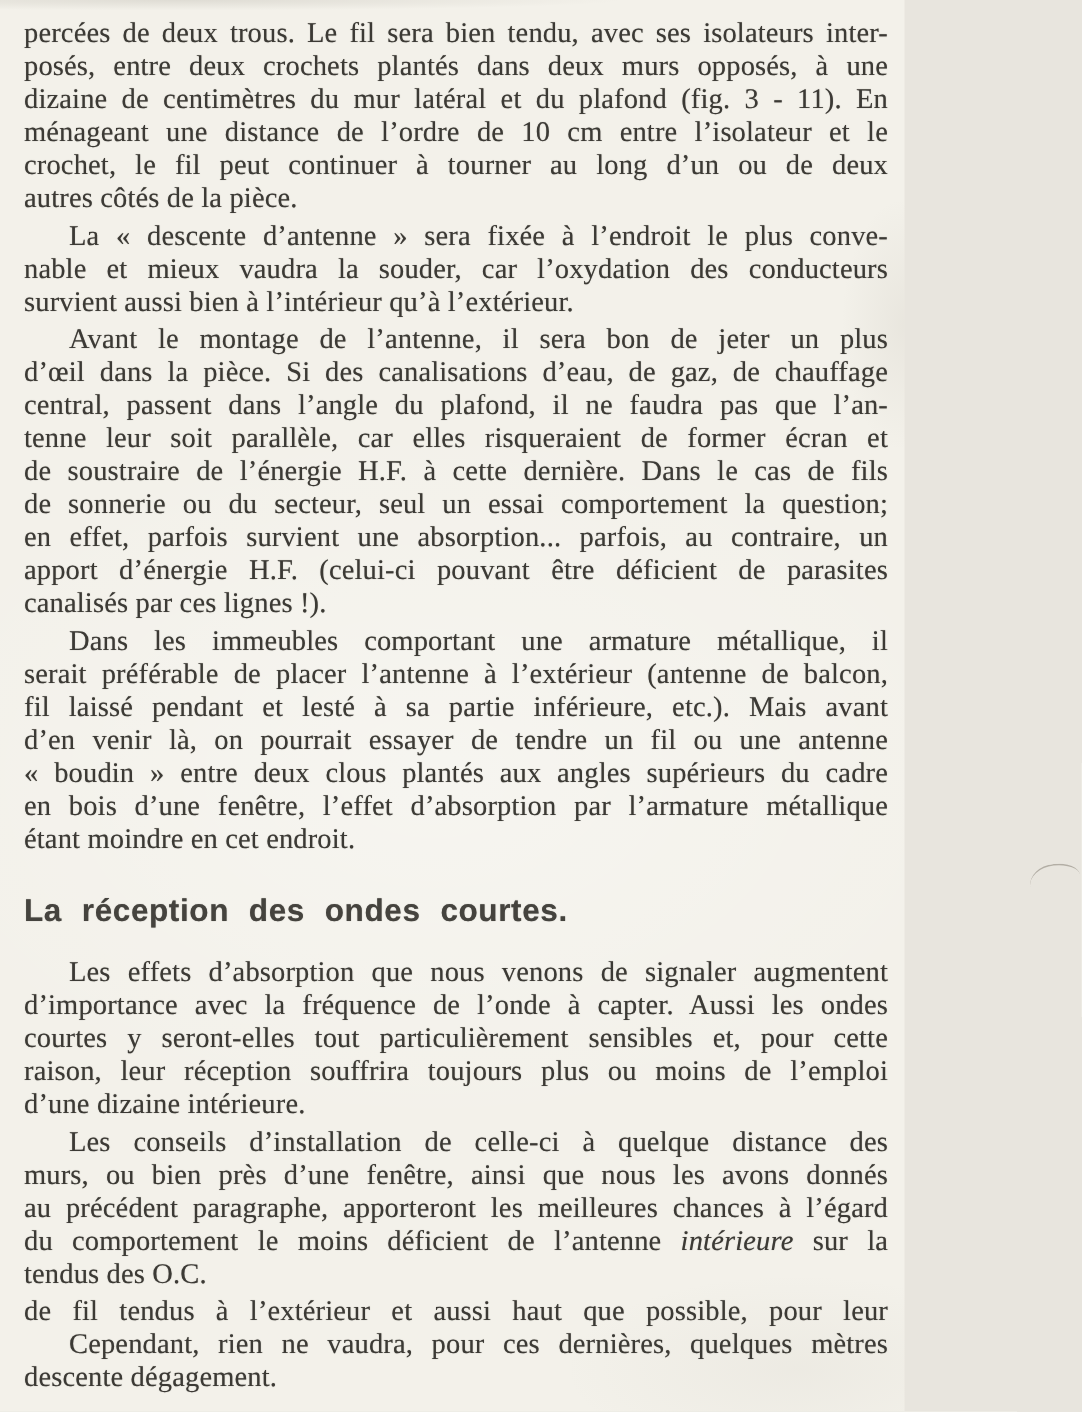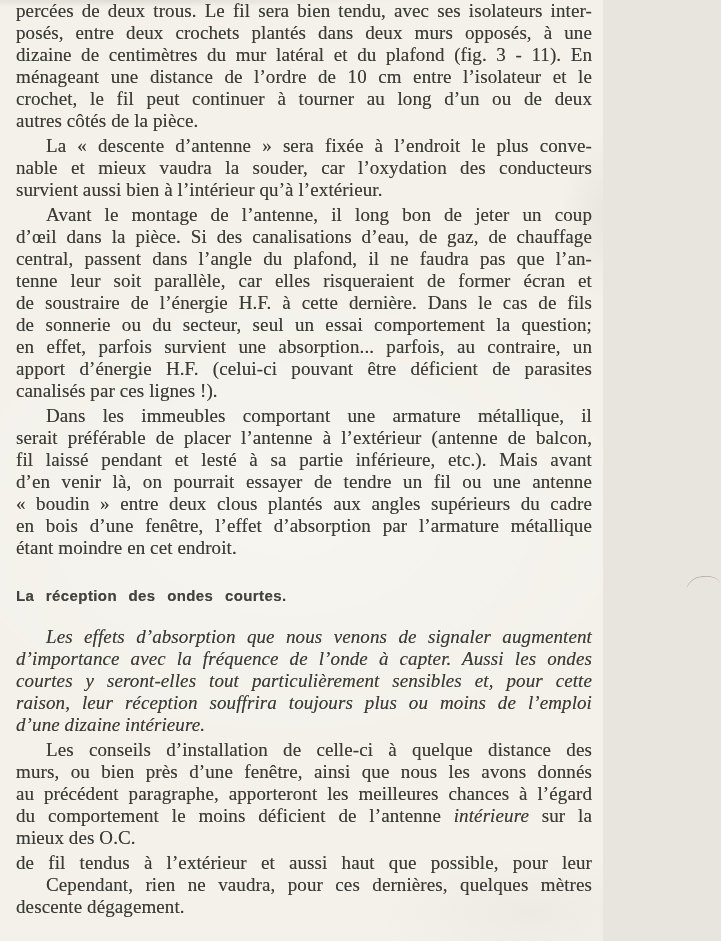--- a/index.html
+++ b/index.html
@@ -10,21 +10,21 @@
     width: 721px;
     height: 941px;
     overflow: hidden;
     background: #e8e5de;
   }
   .page {
     position: relative;
     box-sizing: border-box;
     width: 603px;
     height: 941px;
-    padding: 0 11px 0 16px;
+    padding: 12px 11px 0 16px;
     background-color: #f3f1ea;
     background-image:
       radial-gradient(ellipse 420px 10px at 20% 0%, rgba(150,145,133,0.22), transparent 70%),
       radial-gradient(ellipse 60px 120px at 100% 23%, rgba(158,150,136,0.12), transparent 70%),
       radial-gradient(ellipse 500px 320px at 48% 55%, rgba(255,255,255,0.30), transparent 75%),
       radial-gradient(ellipse 220px 90px at 88% 97%, rgba(163,156,142,0.08), transparent 70%);
     color: #3c3a35;
     font-family: "Liberation Serif", "DejaVu Serif", serif;
     font-size: 19px;
   }
@@ -41,29 +41,29 @@
   }
   .line.first {
     padding-left: 30px;
   }
   .line.last {
     text-align-last: left;
   }
   .heading {
     font-family: "Liberation Sans", sans-serif;
     font-weight: bold;
-    font-size: 15px;
+    font-size: 21px;
     line-height: 26px;
     letter-spacing: 0.4px;
     word-spacing: 7px;
     color: #45433e;
     text-shadow: 0 0 0.6px rgba(69,67,62,0.6);
     margin: 24px 0 17px 0;
   }
-  .heading + .para { margin-top: 0; font-style: italic; }
+  .heading + .para { margin-top: 0; }
   em { }
   .hairline {
     position: absolute;
     left: 686px;
     top: 576px;
     width: 34px;
     height: 14px;
     border-top: 1.8px solid rgba(125,119,107,0.5);
     border-radius: 50% / 90% 60% 0 0;
     transform: rotate(-6deg);
@@ -81,21 +81,21 @@
       <div class="line">ménageant une distance de l’ordre de 10 cm entre l’isolateur et le</div>
       <div class="line">crochet, le fil peut continuer à tourner au long d’un ou de deux</div>
       <div class="line last">autres côtés de la pièce.</div>
     </div>
     <div class="para">
       <div class="line first">La « descente d’antenne » sera fixée à l’endroit le plus conve-</div>
       <div class="line">nable et mieux vaudra la souder, car l’oxydation des conducteurs</div>
       <div class="line last">survient aussi bien à l’intérieur qu’à l’extérieur.</div>
     </div>
     <div class="para">
-      <div class="line first">Avant le montage de l’antenne, il long bon de jeter un coup</div>
+      <div class="line first">Avant le montage de l’antenne, il sera bon de jeter un plus</div>
       <div class="line">d’œil dans la pièce. Si des canalisations d’eau, de gaz, de chauffage</div>
       <div class="line">central, passent dans l’angle du plafond, il ne faudra pas que l’an-</div>
       <div class="line">tenne leur soit parallèle, car elles risqueraient de former écran et</div>
       <div class="line">de soustraire de l’énergie H.F. à cette dernière. Dans le cas de fils</div>
       <div class="line">de sonnerie ou du secteur, seul un essai comportement la question;</div>
       <div class="line">en effet, parfois survient une absorption... parfois, au contraire, un</div>
       <div class="line">apport d’énergie H.F. (celui-ci pouvant être déficient de parasites</div>
       <div class="line last">canalisés par ces lignes !).</div>
     </div>
     <div class="para">
@@ -113,20 +113,20 @@
       <div class="line">d’importance avec la fréquence de l’onde à capter. Aussi les ondes</div>
       <div class="line">courtes y seront-elles tout particulièrement sensibles et, pour cette</div>
       <div class="line">raison, leur réception souffrira toujours plus ou moins de l’emploi</div>
       <div class="line last">d’une dizaine intérieure.</div>
     </div>
     <div class="para">
       <div class="line first">Les conseils d’installation de celle-ci à quelque distance des</div>
       <div class="line">murs, ou bien près d’une fenêtre, ainsi que nous les avons donnés</div>
       <div class="line">au précédent paragraphe, apporteront les meilleures chances à l’égard</div>
       <div class="line"><span>du comportement le moins déficient de l’antenne </span><em>intérieure</em><span> sur la</span></div>
-      <div class="line last">mieux des O.C.</div>
+      <div class="line last">tendus des O.C.</div>
     </div>
     <div class="para">
       <div class="line">de fil tendus à l’extérieur et aussi haut que possible, pour leur</div>
       <div class="line first">Cependant, rien ne vaudra, pour ces dernières, quelques mètres</div>
       <div class="line last">descente dégagement.</div>
     </div>
   </div>
 
 </body></html>

